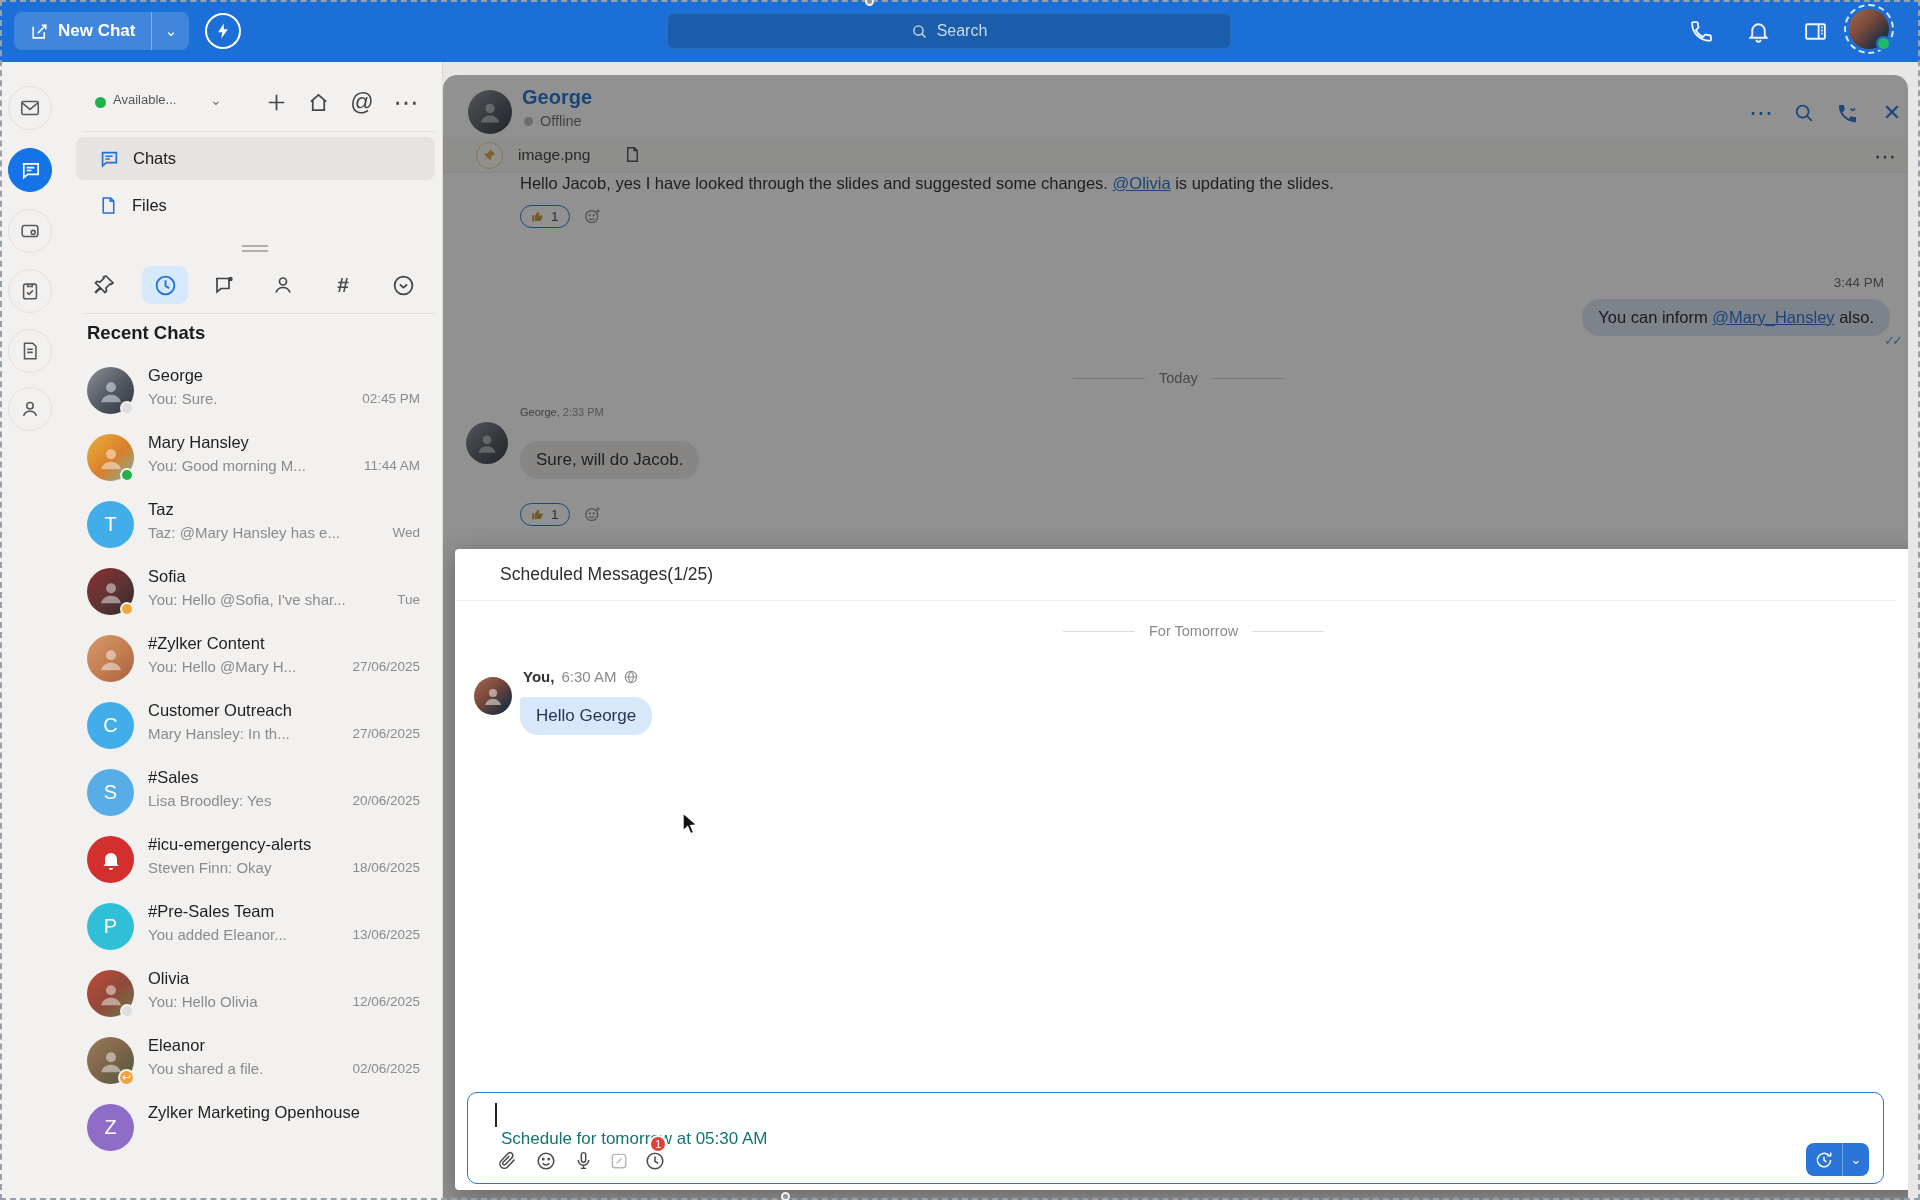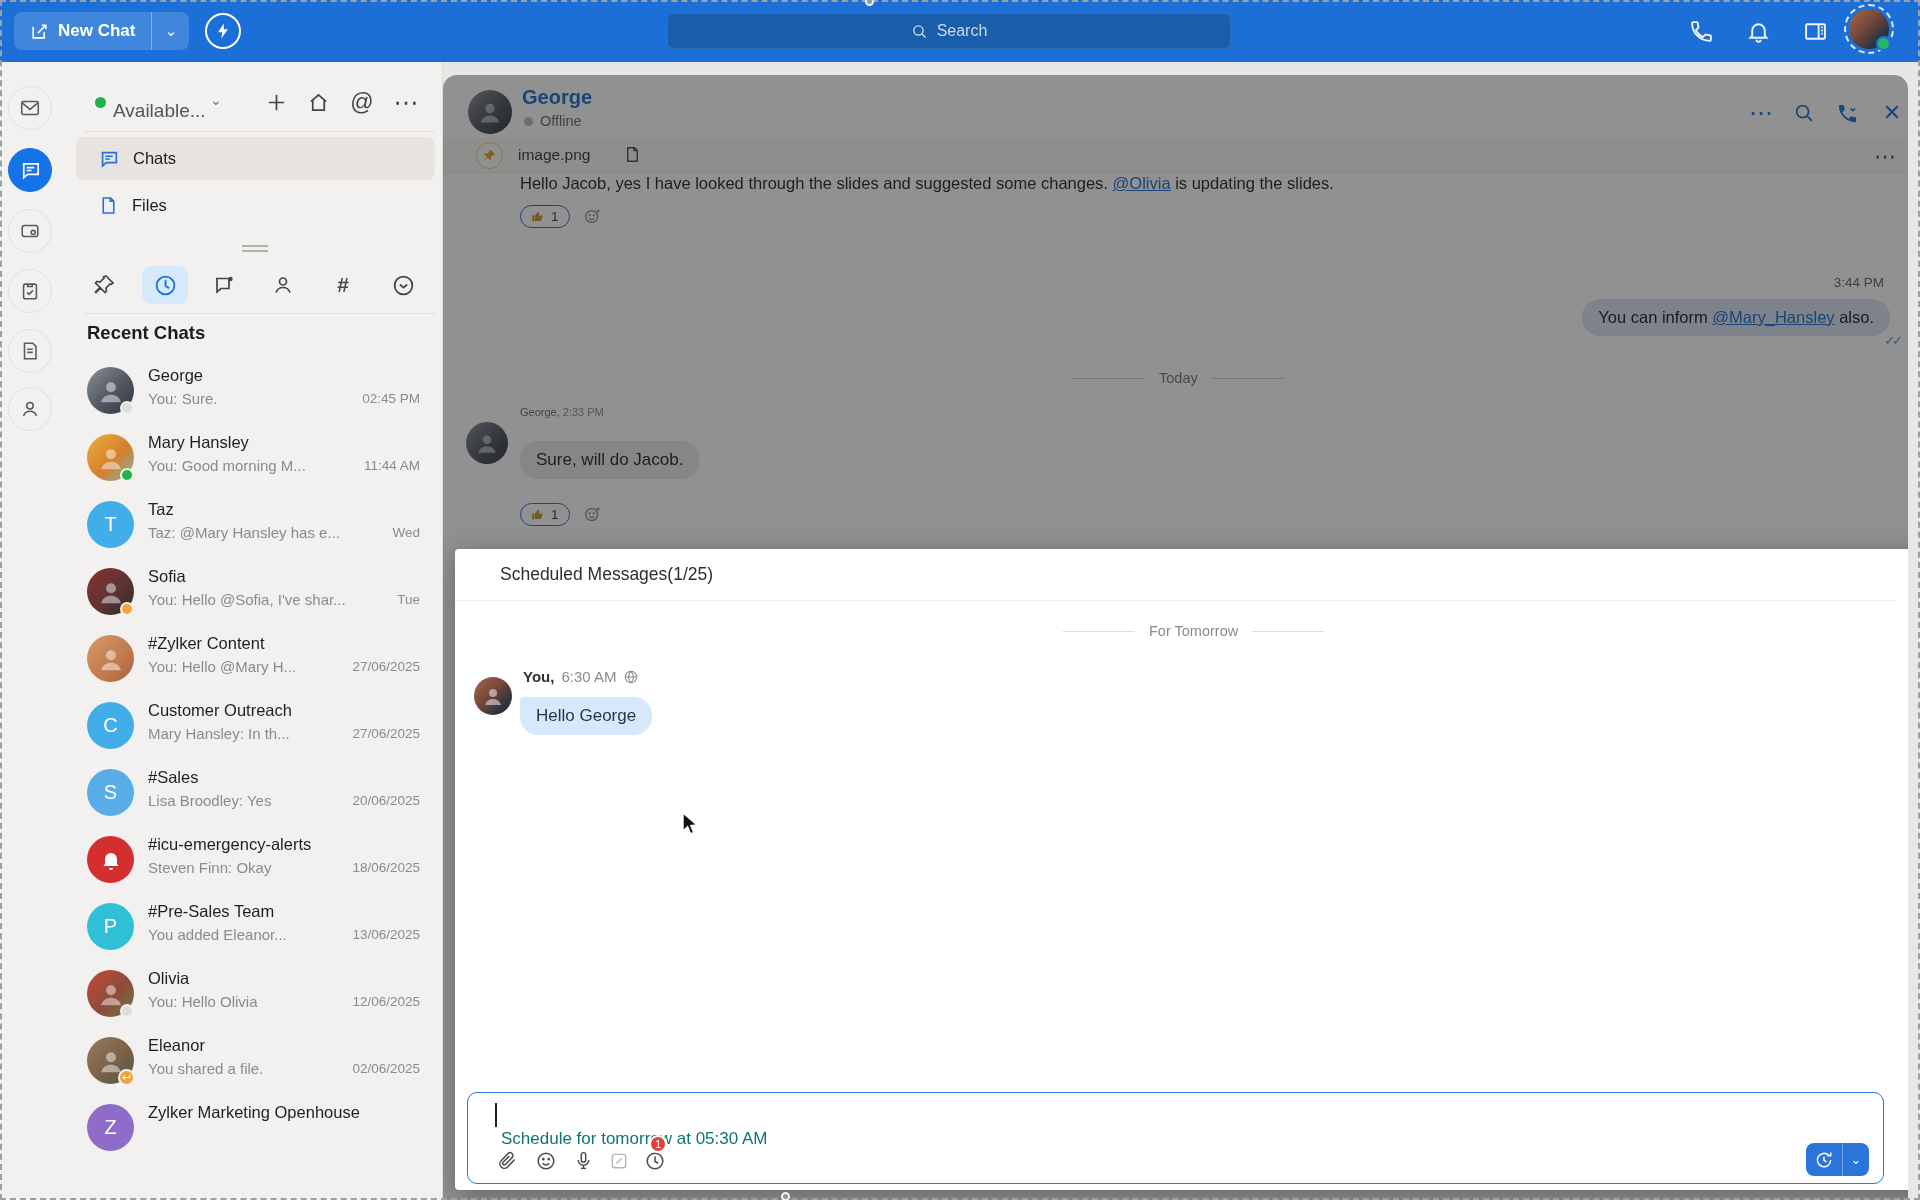--- a/index.html
+++ b/index.html
@@ -28,21 +28,21 @@
                   background:#21ba62;border:2px solid #1b6fd6;}
 
   
   .rail{left:0;top:62px;width:60px;height:1138px;background:#f3f1ef;}
   .rail-btn{left:8px;width:44px;height:44px;border-radius:50%;border:1px solid #e4e0dc;color:#5a5a5a;background:#f3f1ef;}
   .rail-btn.active{background:#1473e6;border-color:#1473e6;color:#fff;}
 
   
   .sidebar{left:60px;top:62px;width:383px;height:1138px;background:#f3f1ef;border-right:1px solid #ddd9d5;}
   .status-dot{left:95px;top:97px;width:11px;height:11px;border-radius:50%;background:#22b24c;}
-  .status-label{left:113px;top:100px;font-size:19px;color:#555;}
+  .status-label{left:113px;top:92px;font-size:13px;color:#555;}
   .status-chev{left:210px;top:92px;font-size:14px;color:#777;}
   .sb-top-ic{top:90px;width:24px;height:24px;color:#454545;}
   .sb-divider{left:84px;width:351px;height:1px;background:#e4e1dd;}
   .navrow{left:76px;width:359px;height:43px;border-radius:8px;display:flex;align-items:center;gap:13px;padding-left:22px;}
   .navrow.sel{background:#e6e3e0;}
   .navrow .lbl{font-size:16.5px;color:#212121;}
   .handle{left:242px;top:245px;width:26px;height:7px;border-top:2px solid #b3afab;border-bottom:2px solid #b3afab;}
   .filt{top:272px;width:26px;height:26px;color:#454545;}
   .filt-active-bg{left:142px;top:266px;width:46px;height:38px;background:#d6e9fb;border-radius:9px;}
   .recent-title{left:87px;top:322px;font-size:18.5px;font-weight:bold;color:#1c1c1c;}

